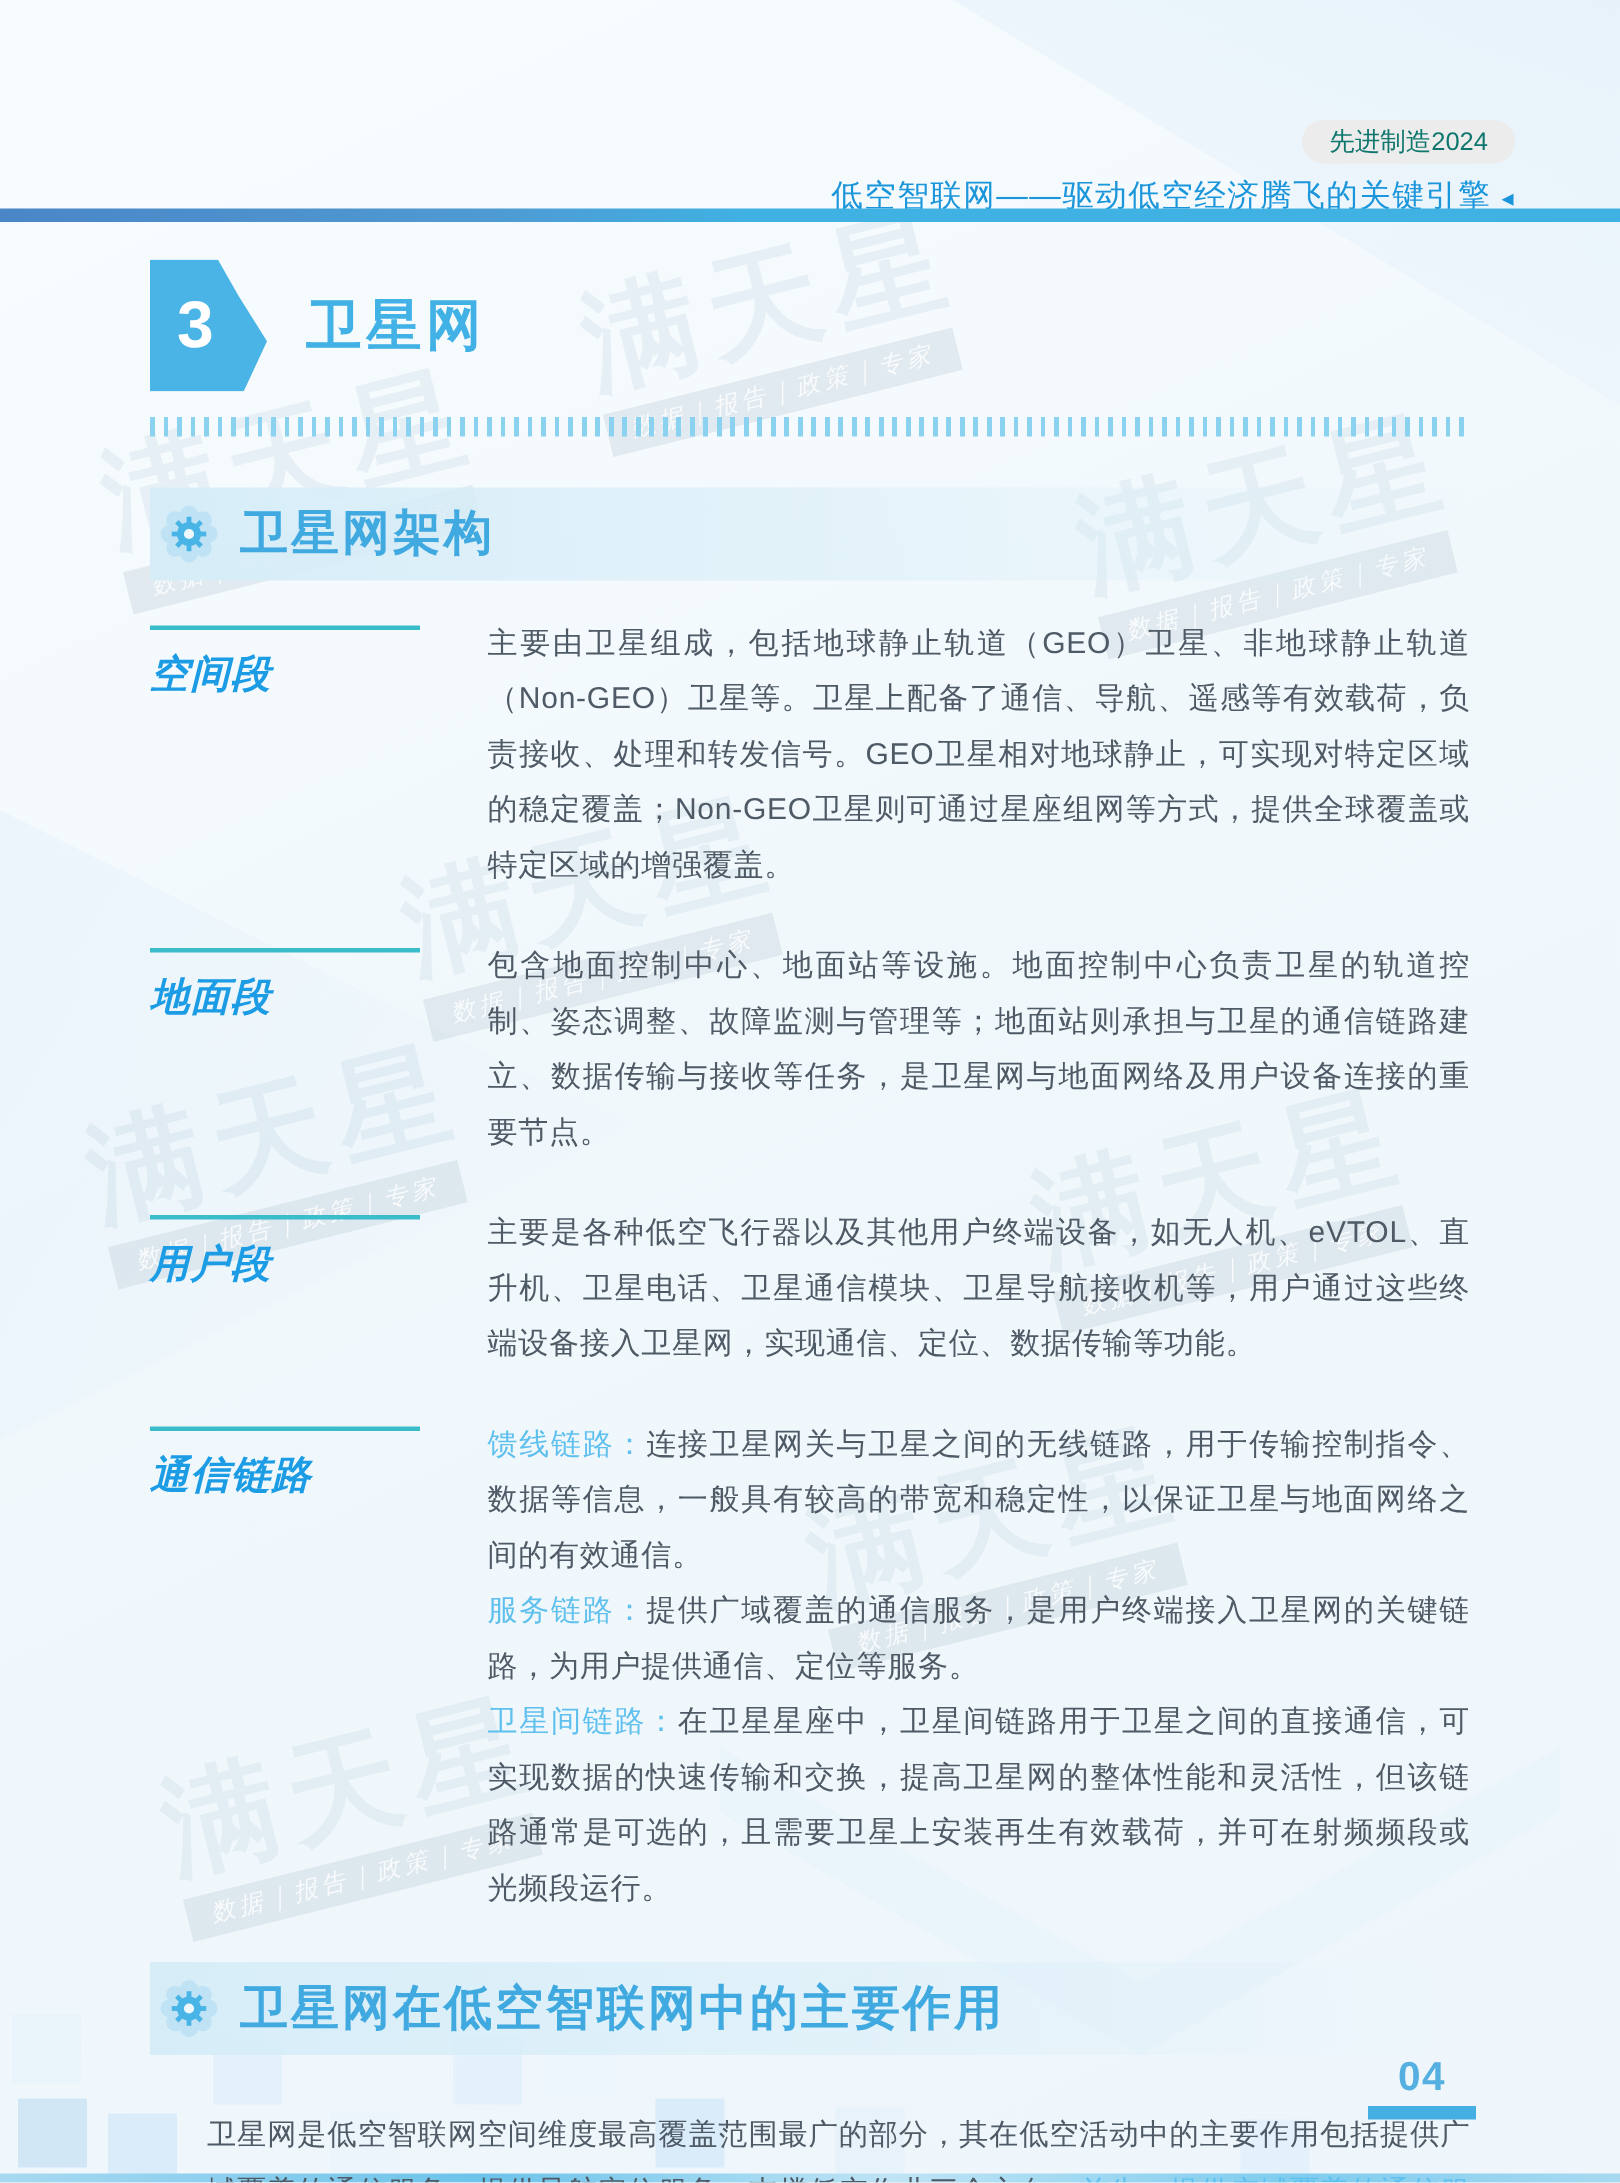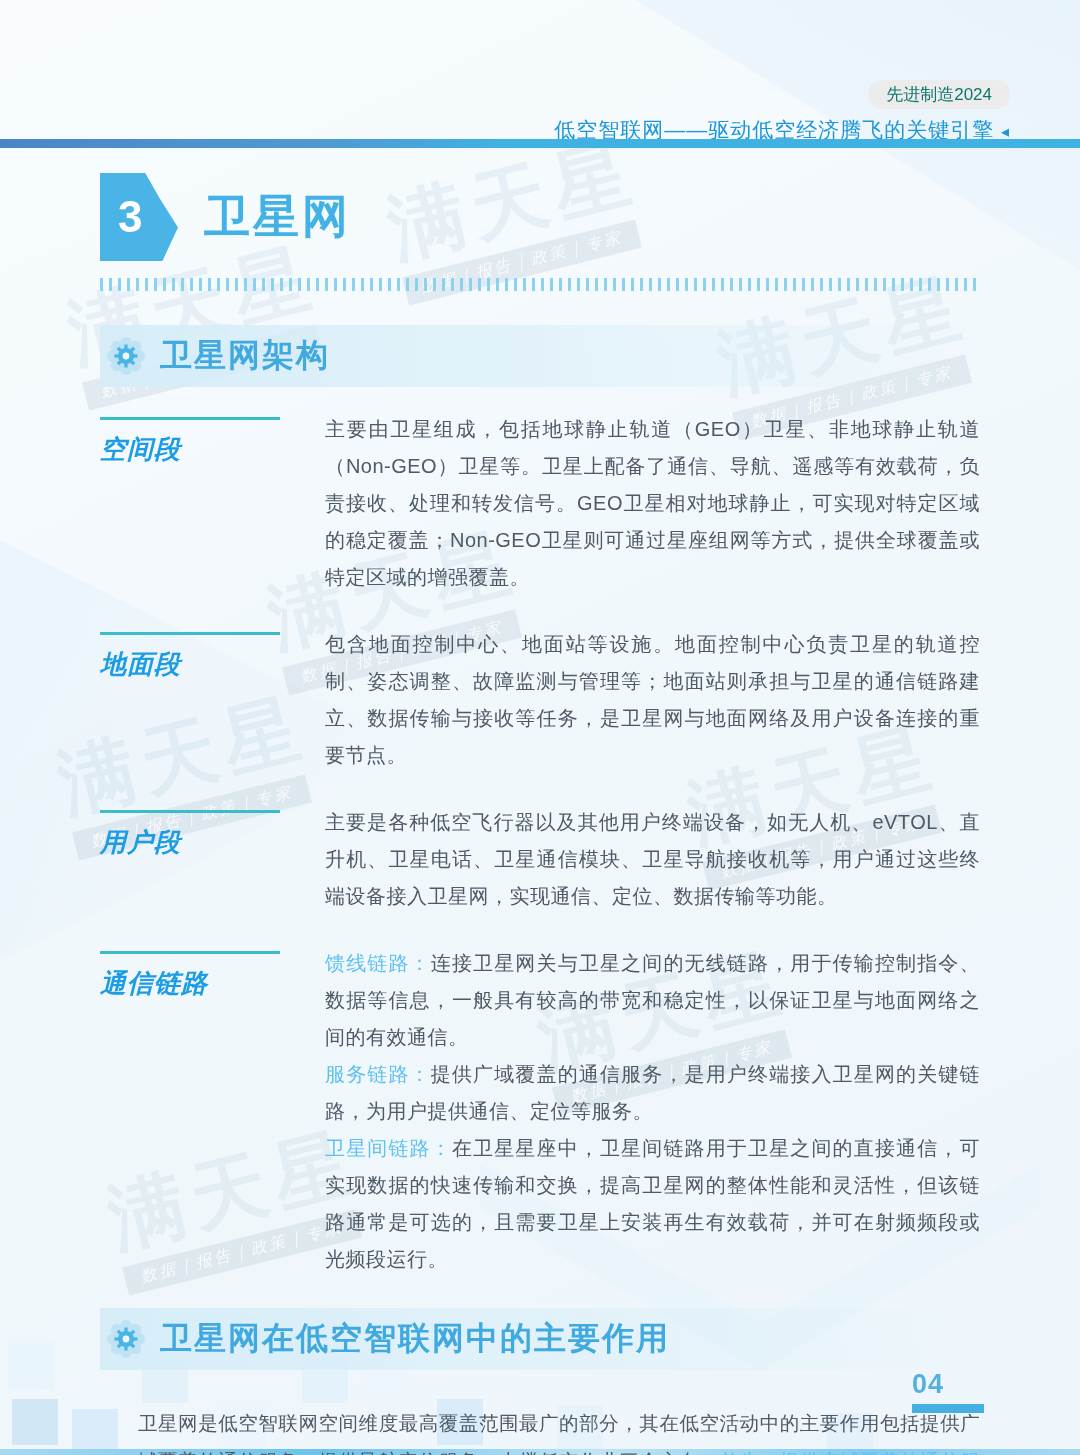--- a/index.html
+++ b/index.html
@@ -50,21 +50,21 @@
   .topbar { position:absolute; top:139px; left:0; width:100%; height:9px;
     background:linear-gradient(90deg,#4a86c6 0%,#4f9ad3 30%,#3fb2e3 47%,#3fb2e3 100%); z-index:3; }
 
   
   .content { position:absolute; left:100px; top:172px; width:880px; z-index:2; }
 
   .section-title-row { display:flex; align-items:center; gap:26px; height:90px; }
   .section-badge { width:78px; height:88px; background:#4ab4e6; color:#fff;
     font-size:44px; font-weight:800; display:flex; align-items:center;
     padding-left:18px; clip-path:polygon(0 0,58% 0,76% 28%,100% 62%,80% 100%,0 100%); }
-  .section-title { color:#42b1e6; font-size:46px; font-weight:800; letter-spacing:3px; }
+  .section-title { color:#42b1e6; font-size:37px; font-weight:800; letter-spacing:3px; }
 
   .ticks { margin:16px 0 34px; height:13px;
     background:repeating-linear-gradient(90deg,#8bd2f0 0 3px,rgba(0,0,0,0) 3px 9px); }
 
   .sec-heading { display:flex; align-items:center; gap:14px; padding:9px 0 9px 6px;
     background:linear-gradient(90deg,#d6edf8 0%,rgba(214,237,248,.45) 60%,rgba(214,237,248,0) 100%);
     margin-bottom:24px; }
   .sec-heading-text { color:#3fa9e0; font-size:32px; font-weight:800; letter-spacing:2px; }
   .gear-icon { width:40px; height:40px; flex-shrink:0; }
 
@@ -75,21 +75,21 @@
   .text-col { flex:1; font-size:20px; line-height:37px; color:#4e5a66;
     text-align:justify; letter-spacing:.5px; }
   .text-col p { margin:0; }
   .link-lead { color:#5fc0ee; }
 
   .main-paragraph { margin:34px 0 0 38px; width:842px; font-size:19.5px;
     line-height:38px; color:#4e5a66; text-align:justify; letter-spacing:.3px; }
   .hl { color:#5fc0ee; }
 
   
-  .pagenum-wrap { position:absolute; right:96px; bottom:42px; text-align:left; z-index:3; }
+  .pagenum-wrap { position:absolute; right:96px; bottom:42px; text-align:center; z-index:3; }
   .pagenum { color:#55b0e1; font-size:27px; font-weight:700; letter-spacing:1px; }
   .pagenum-bar { width:72px; height:9px; background:#45aee3; margin:4px auto 0; }
 </style>
 </head>
 <body>
 
 <div class="page">
 
   <div class="deco soft-tri-tr"></div>
   <div class="deco soft-tri-ml"></div>

